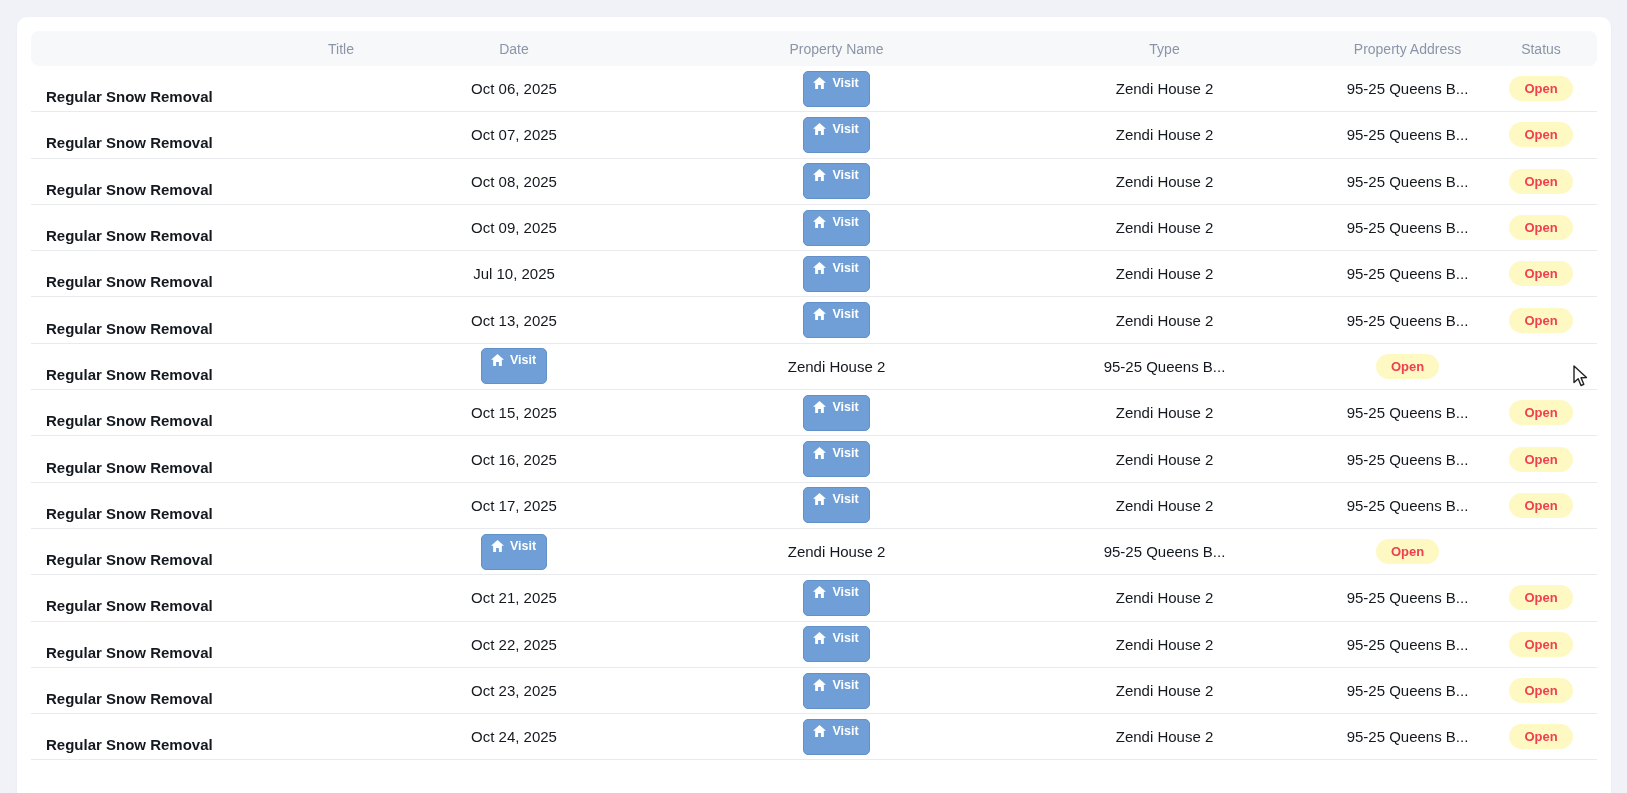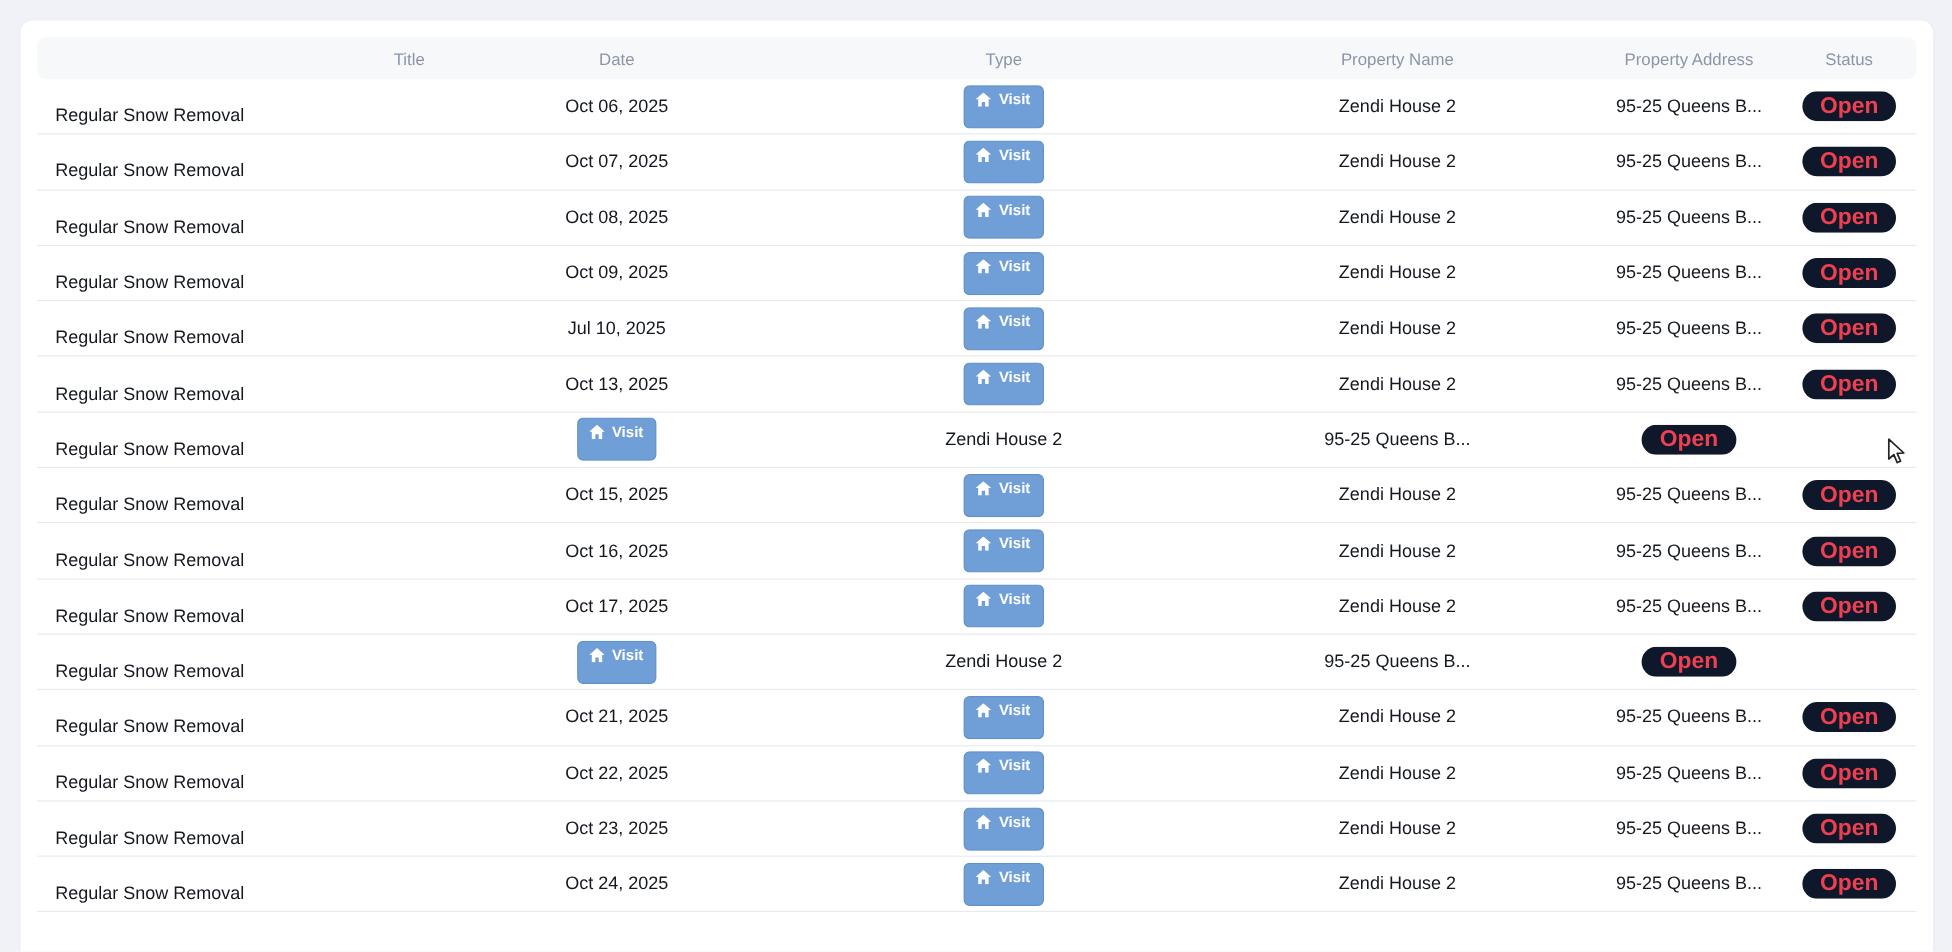--- a/index.html
+++ b/index.html
@@ -34,62 +34,62 @@
   .tr {
     display: grid;
     grid-template-columns: 323px 320px 325px 331px 155px 112px;
     align-items: center;
     height: 46.3px;
     border-bottom: 1px solid #e8eaee;
     font-size: 15px;
     color: #14181f;
   }
   .td { text-align: center; white-space: nowrap; overflow: hidden; }
-  .td.col-title { text-align: left; padding-left: 15px; font-weight: 400; margin-top: 16px; }
+  .td.col-title { text-align: left; padding-left: 15px; font-weight: 700; margin-top: 16px; }
   .visit-badge {
     display: inline-flex;
     align-items: center;
     justify-content: center;
     gap: 6px;
     background: #6f9fd6;
     border: 1px solid #6191c8;
     color: #ffffff;
     font-size: 12.5px;
     font-weight: 700;
     border-radius: 5px;
     padding: 4px 10px 16px 9px;
     line-height: 14px;
   }
   .visit-badge svg { display: block; }
   .open-badge {
     display: inline-block;
-    background: #0f172a;
+    background: #fef9c3;
     color: #ee4050;
-    font-size: 19px;
+    font-size: 13px;
     font-weight: 700;
     border-radius: 999px;
     padding: 6px 15px;
     line-height: 13px;
   }
   .cursor {
     position: absolute;
     left: 1570px; top: 365px;
     pointer-events: none;
   }
 </style>
 </head>
 <body>
 
 <div class="page">
   <div class="card">
     <div class="thead">
       <div class="th col-title">Title</div>
       <div class="th col-date">Date</div>
+      <div class="th col-name">Property Name</div>
       <div class="th col-type">Type</div>
-      <div class="th col-name">Property Name</div>
       <div class="th col-address">Property Address</div>
       <div class="th col-status">Status</div>
     </div>
     <div class="tbody" id="tbody">
   <div class="tr">
     <div class="td col-title">Regular Snow Removal</div>
     <div class="td col-date">Oct 06, 2025</div>
     <div class="td col-type">
       <span class="visit-badge">
         <svg width="13" height="12" viewBox="0 0 24 22">

